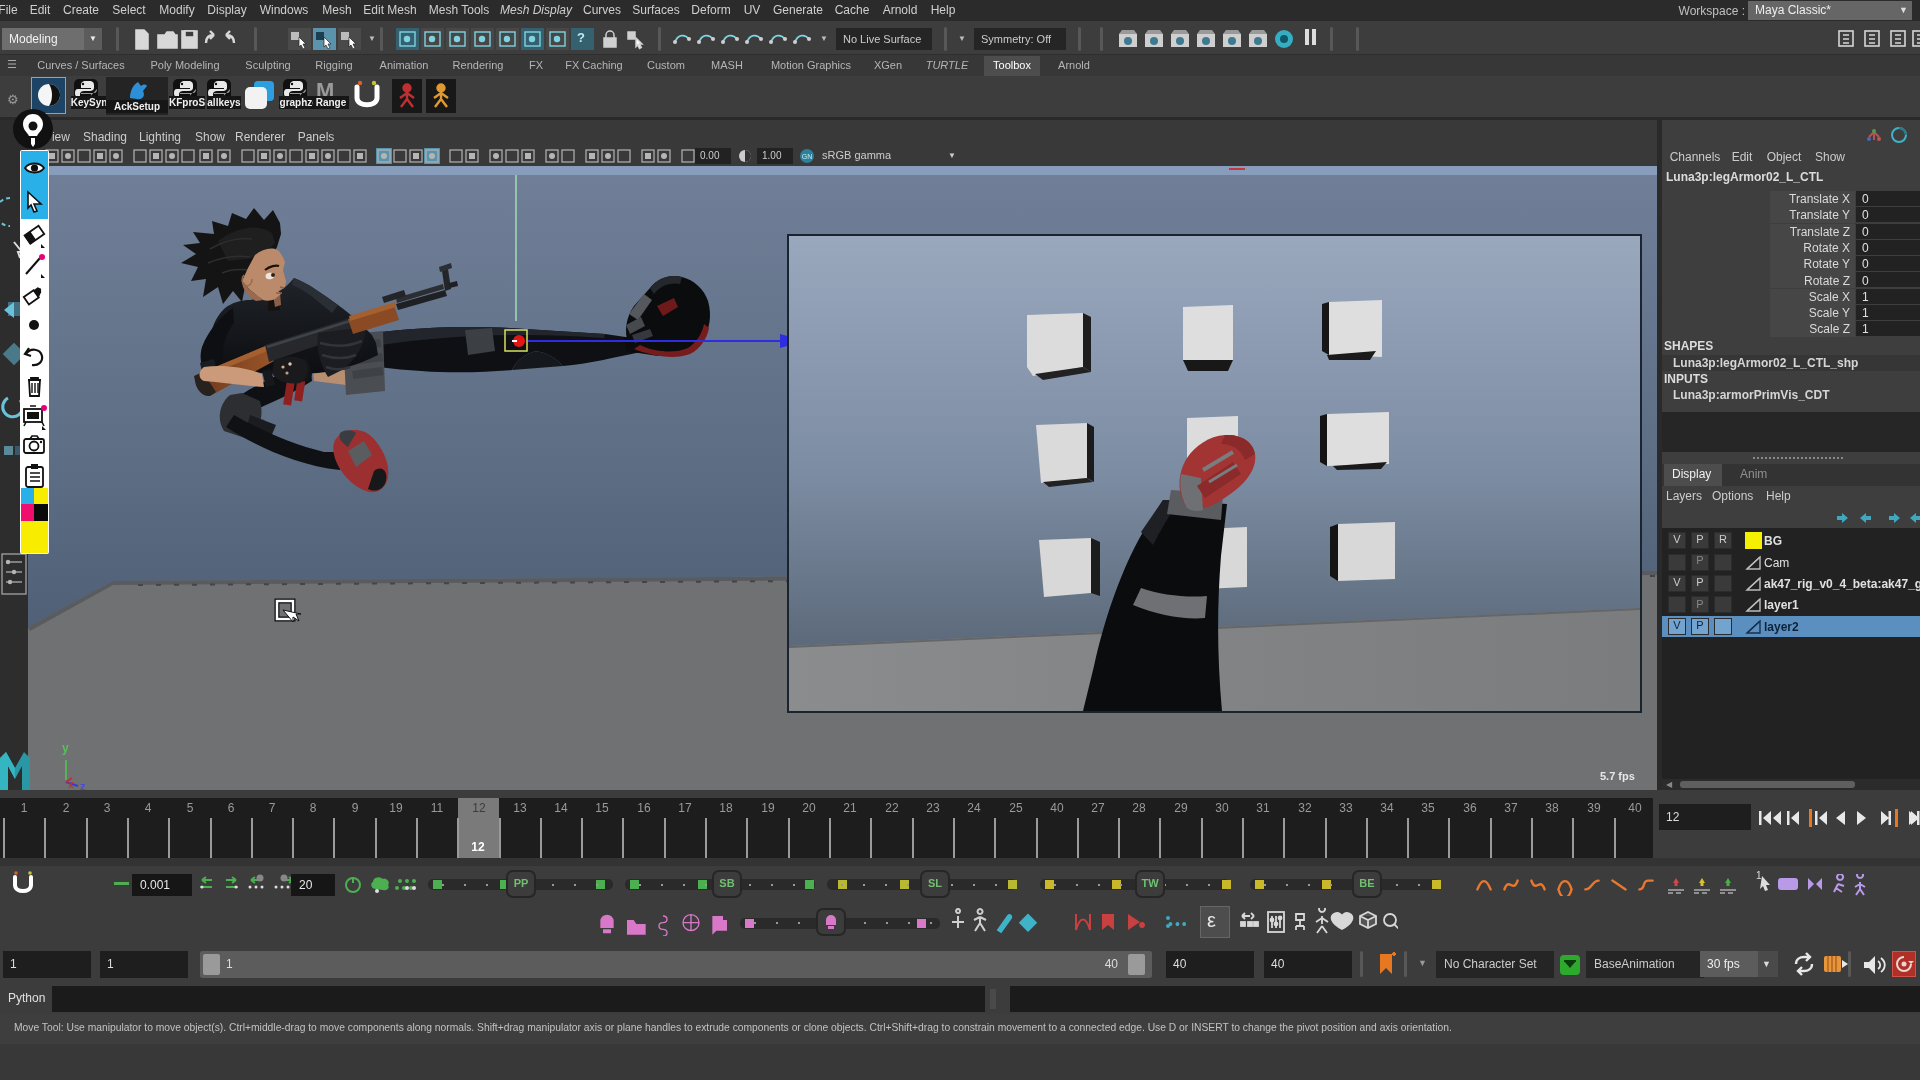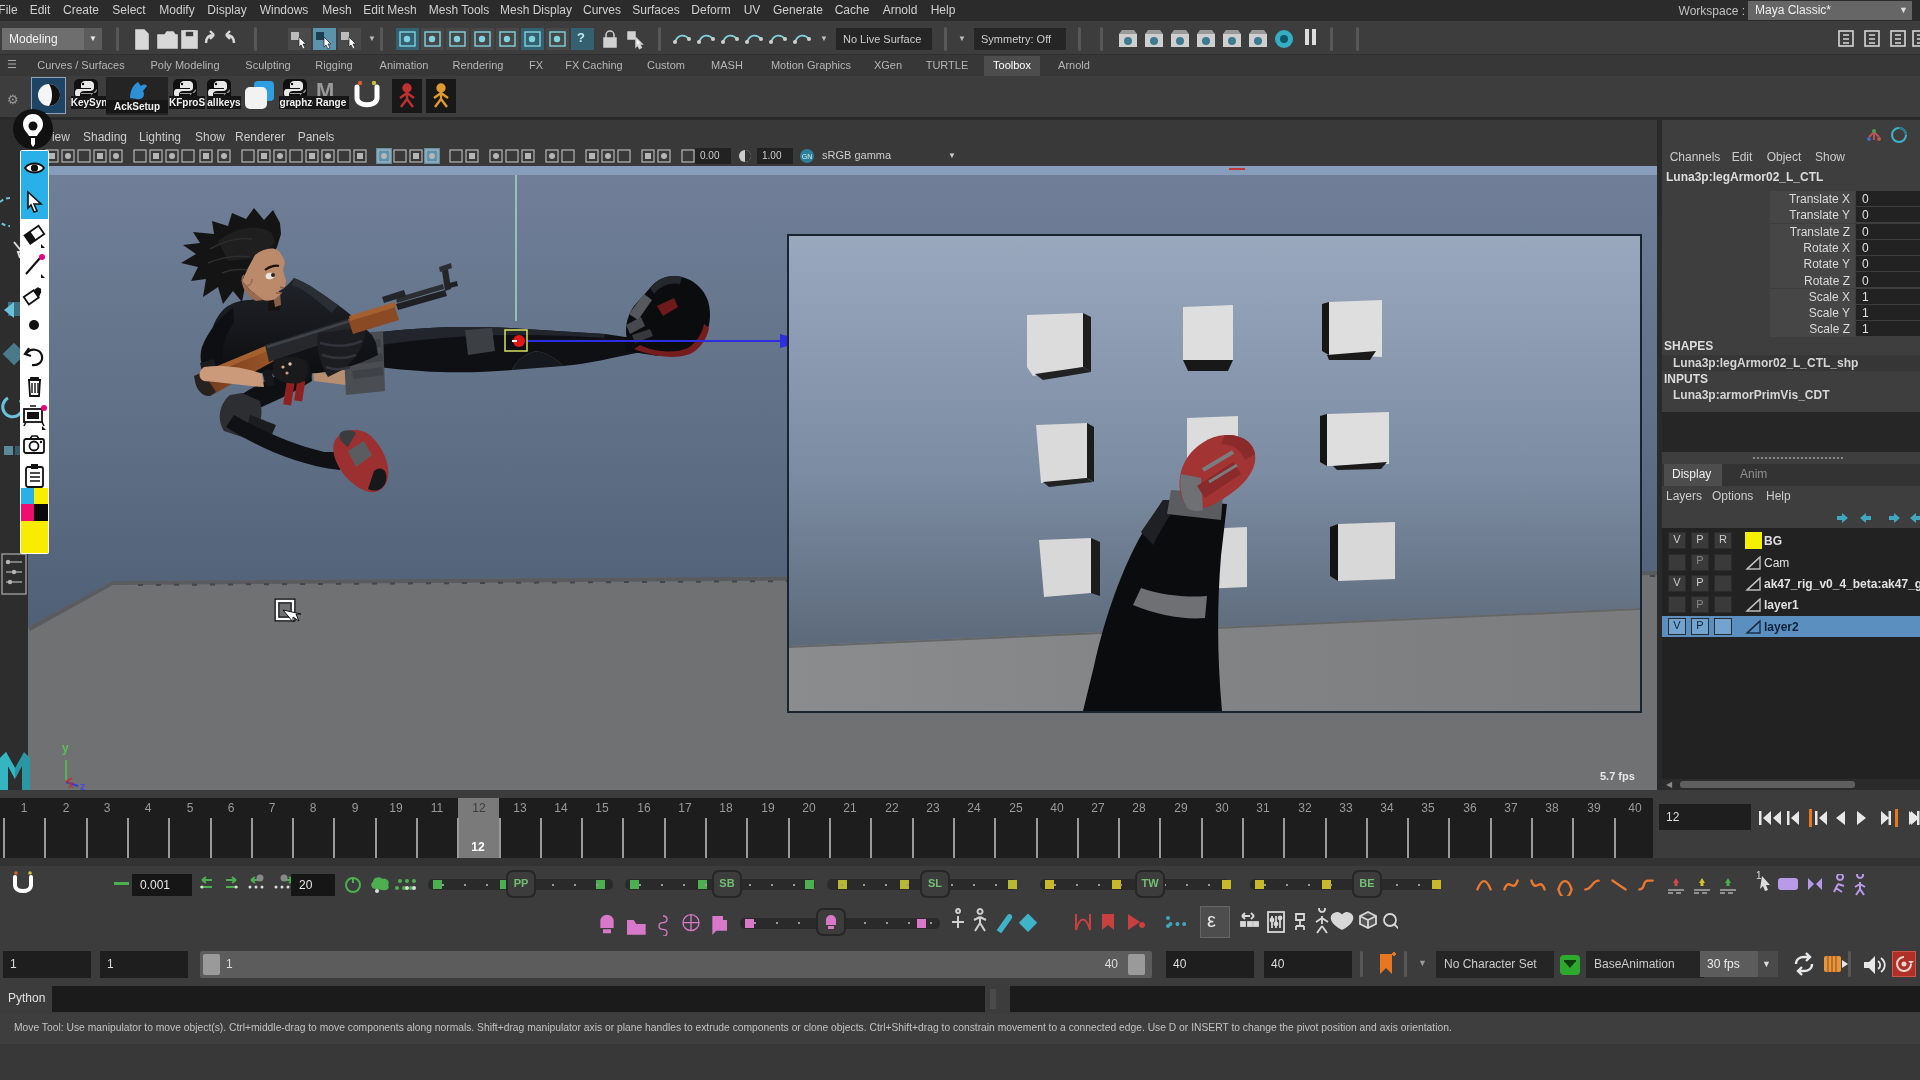--- a/index.html
+++ b/index.html
@@ -13,21 +13,21 @@
 <div class="tx" style="left:8px;top:3px;transform:translateX(-50%);font-size:12px;color:#cfcfcf;">File</div>
 <div class="tx" style="left:40px;top:3px;transform:translateX(-50%);font-size:12px;color:#cfcfcf;">Edit</div>
 <div class="tx" style="left:81px;top:3px;transform:translateX(-50%);font-size:12px;color:#cfcfcf;">Create</div>
 <div class="tx" style="left:129px;top:3px;transform:translateX(-50%);font-size:12px;color:#cfcfcf;">Select</div>
 <div class="tx" style="left:177px;top:3px;transform:translateX(-50%);font-size:12px;color:#cfcfcf;">Modify</div>
 <div class="tx" style="left:227px;top:3px;transform:translateX(-50%);font-size:12px;color:#cfcfcf;">Display</div>
 <div class="tx" style="left:284px;top:3px;transform:translateX(-50%);font-size:12px;color:#cfcfcf;">Windows</div>
 <div class="tx" style="left:337px;top:3px;transform:translateX(-50%);font-size:12px;color:#cfcfcf;">Mesh</div>
 <div class="tx" style="left:390px;top:3px;transform:translateX(-50%);font-size:12px;color:#cfcfcf;">Edit Mesh</div>
 <div class="tx" style="left:459px;top:3px;transform:translateX(-50%);font-size:12px;color:#cfcfcf;">Mesh Tools</div>
-<div class="tx" style="left:536px;top:3px;transform:translateX(-50%);font-size:12px;color:#cfcfcf;">Mesh Display</div>
+<div class="tx" style="left:536px;top:3px;transform:translateX(-50%);font-size:12px;color:#cfcfcf;font-style:italic;">Mesh Display</div>
 <div class="tx" style="left:602px;top:3px;transform:translateX(-50%);font-size:12px;color:#cfcfcf;">Curves</div>
 <div class="tx" style="left:656px;top:3px;transform:translateX(-50%);font-size:12px;color:#cfcfcf;">Surfaces</div>
 <div class="tx" style="left:711px;top:3px;transform:translateX(-50%);font-size:12px;color:#cfcfcf;">Deform</div>
 <div class="tx" style="left:752px;top:3px;transform:translateX(-50%);font-size:12px;color:#cfcfcf;">UV</div>
 <div class="tx" style="left:798px;top:3px;transform:translateX(-50%);font-size:12px;color:#cfcfcf;text-align:right;">Generate</div>
 <div class="tx" style="left:852px;top:3px;transform:translateX(-50%);font-size:12px;color:#cfcfcf;">Cache</div>
 <div class="tx" style="left:900px;top:3px;transform:translateX(-50%);font-size:12px;color:#cfcfcf;">Arnold</div>
 <div class="tx" style="left:943px;top:3px;transform:translateX(-50%);font-size:12px;color:#cfcfcf;">Help</div>
 <div class="tx" style="left:1745px;top:4px;transform:translateX(-100%);font-size:12px;color:#c0c0c0;">Workspace :</div>
 <div class="ab" style="left:1748px;top:1px;width:164px;height:19px;background:#666;"></div>
@@ -220,21 +220,21 @@
 <div class="tx" style="left:268px;top:59px;transform:translateX(-50%);font-size:11px;color:#b5b5b5;">Sculpting</div>
 <div class="tx" style="left:334px;top:59px;transform:translateX(-50%);font-size:11px;color:#b5b5b5;">Rigging</div>
 <div class="tx" style="left:404px;top:59px;transform:translateX(-50%);font-size:11px;color:#b5b5b5;">Animation</div>
 <div class="tx" style="left:478px;top:59px;transform:translateX(-50%);font-size:11px;color:#b5b5b5;">Rendering</div>
 <div class="tx" style="left:536px;top:59px;transform:translateX(-50%);font-size:11px;color:#b5b5b5;">FX</div>
 <div class="tx" style="left:594px;top:59px;transform:translateX(-50%);font-size:11px;color:#b5b5b5;">FX Caching</div>
 <div class="tx" style="left:666px;top:59px;transform:translateX(-50%);font-size:11px;color:#b5b5b5;">Custom</div>
 <div class="tx" style="left:727px;top:59px;transform:translateX(-50%);font-size:11px;color:#b5b5b5;">MASH</div>
 <div class="tx" style="left:811px;top:59px;transform:translateX(-50%);font-size:11px;color:#b5b5b5;">Motion Graphics</div>
 <div class="tx" style="left:888px;top:59px;transform:translateX(-50%);font-size:11px;color:#b5b5b5;">XGen</div>
-<div class="tx" style="left:947px;top:59px;transform:translateX(-50%);font-size:11px;color:#b5b5b5;">TURTLE</div>
+<div class="tx" style="left:947px;top:59px;transform:translateX(-50%);font-size:11px;color:#b5b5b5;font-style:italic;">TURTLE</div>
 <div class="ab" style="left:984px;top:56px;width:56px;height:20px;background:#4d4d4d;"></div>
 <div class="tx" style="left:1012px;top:59px;transform:translateX(-50%);font-size:11px;color:#fff;">Toolbox</div>
 <div class="tx" style="left:1074px;top:59px;transform:translateX(-50%);font-size:11px;color:#b5b5b5;">Arnold</div>
 <div class="ab" style="left:0;top:76px;width:1920px;height:42px;background:#3d3d3d;border-bottom:1px solid #2a2a2a;box-sizing:border-box;"></div>
 <div class="tx" style="left:7px;top:58px;font-size:11px;color:#aaa;">☰</div>
 <div class="tx" style="left:7px;top:92px;font-size:13px;color:#999;">⚙</div>
 <div class="ab" style="left:31px;top:77px;width:35px;height:37px;background:#1d4365;border:1px solid #8fa3b5;box-sizing:border-box;"></div>
 <svg class="ab" style="left:36px;top:82px;" width="26" height="27" viewBox="0 0 26 27">
 <circle cx="13" cy="13" r="11" fill="#f5f5f5"></circle>
     <path d="M13 2 a11 11 0 0 1 0 22 c4 -6 4 -16 0 -22z" fill="#111"></path>

